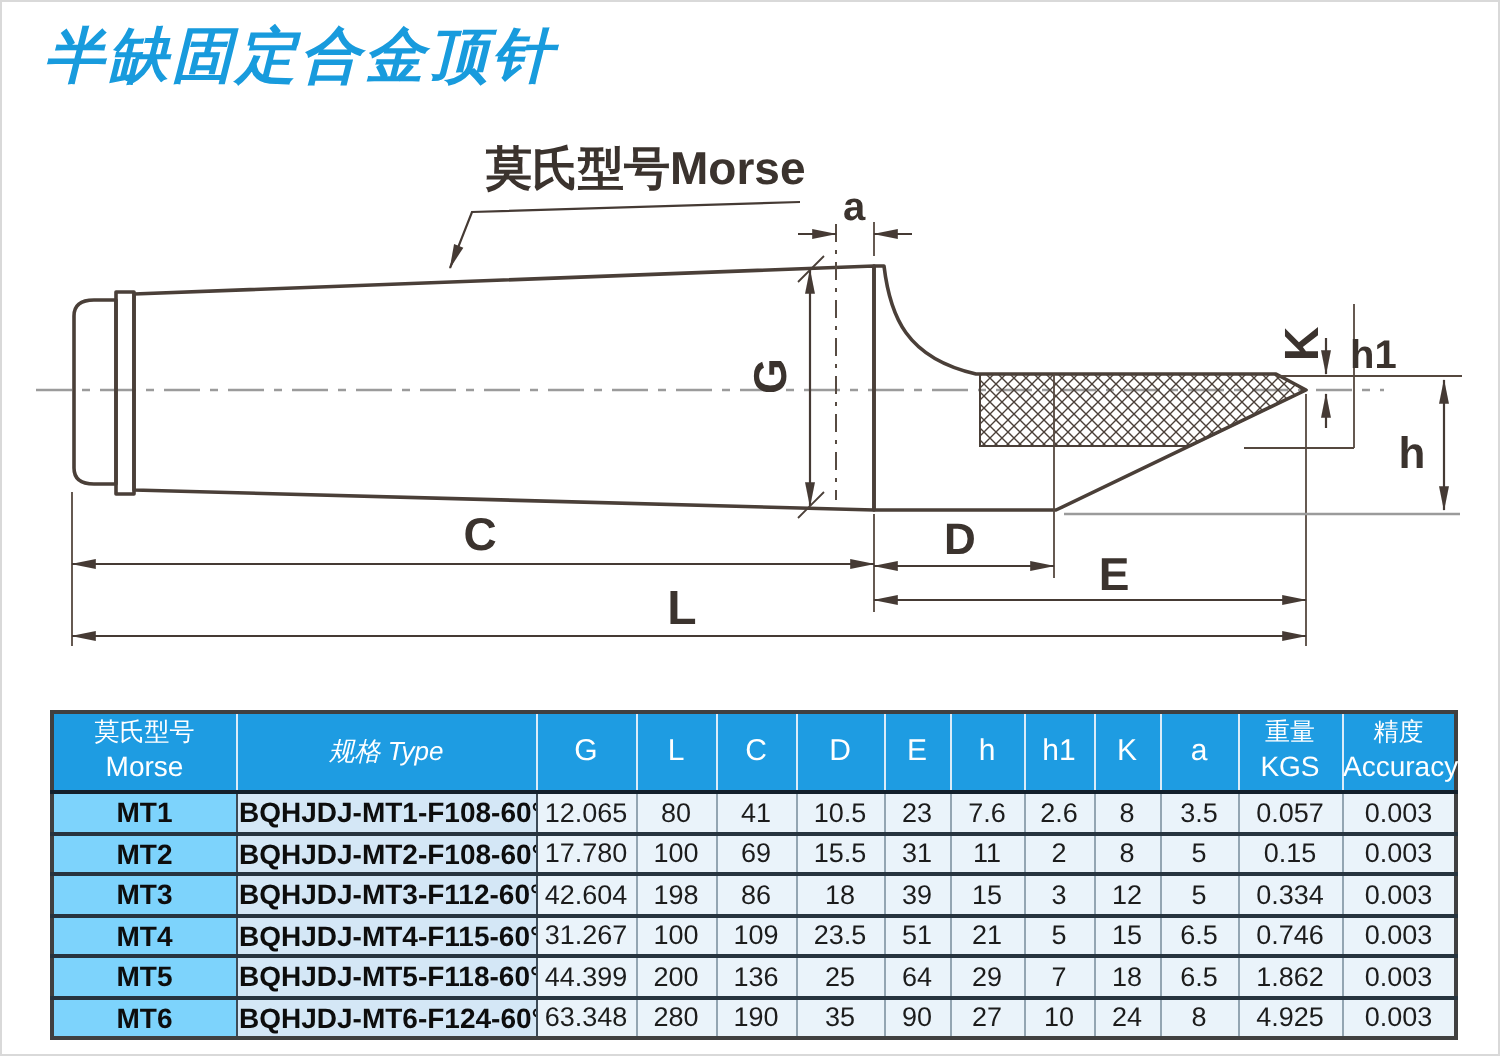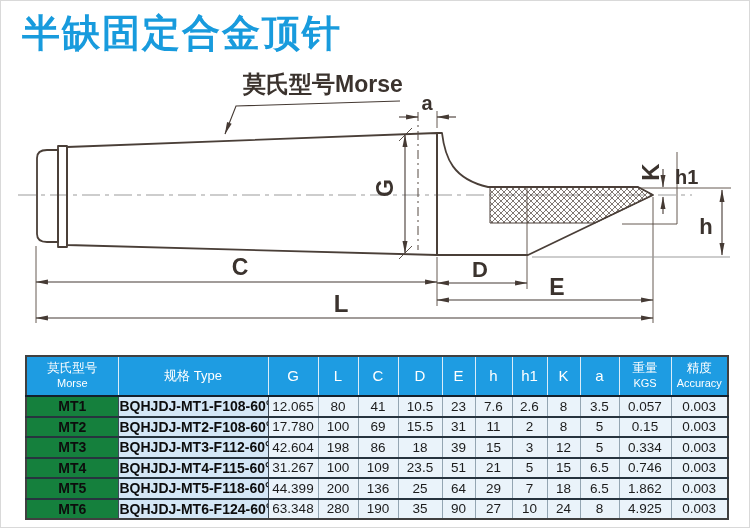--- a/index.html
+++ b/index.html
@@ -3,22 +3,23 @@
 <meta charset="utf-8">
 <style>
   html,body{margin:0;padding:0;}
   body{
     width:750px;height:528px;position:relative;background:#ffffff;
     font-family:"Liberation Sans",sans-serif;overflow:hidden;
   }
   .page-frame{position:absolute;inset:0;border:1px solid #d9d9d9;pointer-events:none;}
   .page-title{
     position:absolute;left:22px;top:8px;
-    font-size:38px;font-weight:bold;color:#189bdd;letter-spacing:2px;
+    font-size:30px;font-weight:bold;color:#189bdd;letter-spacing:2px;
     white-space:nowrap;
+    font-style:italic;
   }
   svg.drawing{position:absolute;left:0;top:0;}
   svg.drawing text{fill:#3b332e;font-family:"Liberation Sans",sans-serif;font-weight:bold;}
   .outline{fill:none;stroke:#4a3f38;stroke-width:1.8;stroke-linejoin:round;}
   .thin{fill:none;stroke:#4a3f38;stroke-width:0.9;}
   .dim{fill:none;stroke:#453a34;stroke-width:1.1;}
   .ext{fill:none;stroke:#55483f;stroke-width:0.9;}
   .grayline{fill:none;stroke:#9b9b9b;stroke-width:1.2;}
 
   .spec-table{
@@ -27,30 +28,30 @@
     border:2px solid #404040;
   }
   .spec-table th{
     background:#1e9ce2;color:#ffffff;font-weight:normal;
     border-left:1px solid #d9ecf9;border-bottom:2px solid #13202c;
     padding:0;text-align:center;vertical-align:middle;height:38px;
     font-size:15px;line-height:1.25;
   }
   .spec-table th:first-child{border-left:none;}
   .spec-table th .zh{font-size:12.5px;display:block;}
-  .spec-table th .en{font-size:11px;display:block;}
-  .spec-table th.one-line{font-size:13px;}
+  .spec-table th .en{font-size:14px;display:block;}
+  .spec-table th.one-line{font-size:13px;font-style:italic;}
   .spec-table td{
     height:18.5px;padding:0 1px;text-align:center;vertical-align:middle;
     border-top:2px solid #27343f;border-left:1px solid #93a5b2;
     font-size:13.5px;color:#1c1c1c;background:#eaf3fa;
     white-space:nowrap;overflow:hidden;
   }
   .spec-table td.c-morse{
-    background:#15803d;font-weight:bold;font-size:14px;color:#0d0d0d;
+    background:#7dd3fc;font-weight:bold;font-size:14px;color:#0d0d0d;
     border-left:none;
   }
   .spec-table td.c-type{
     background:#d4e7f6;font-weight:bold;font-size:14px;color:#0d0d0d;
     border-left:1px solid #3c4a56;border-right:1px solid #3c4a56;
   }
 </style>
 </head>
 <body>
 

